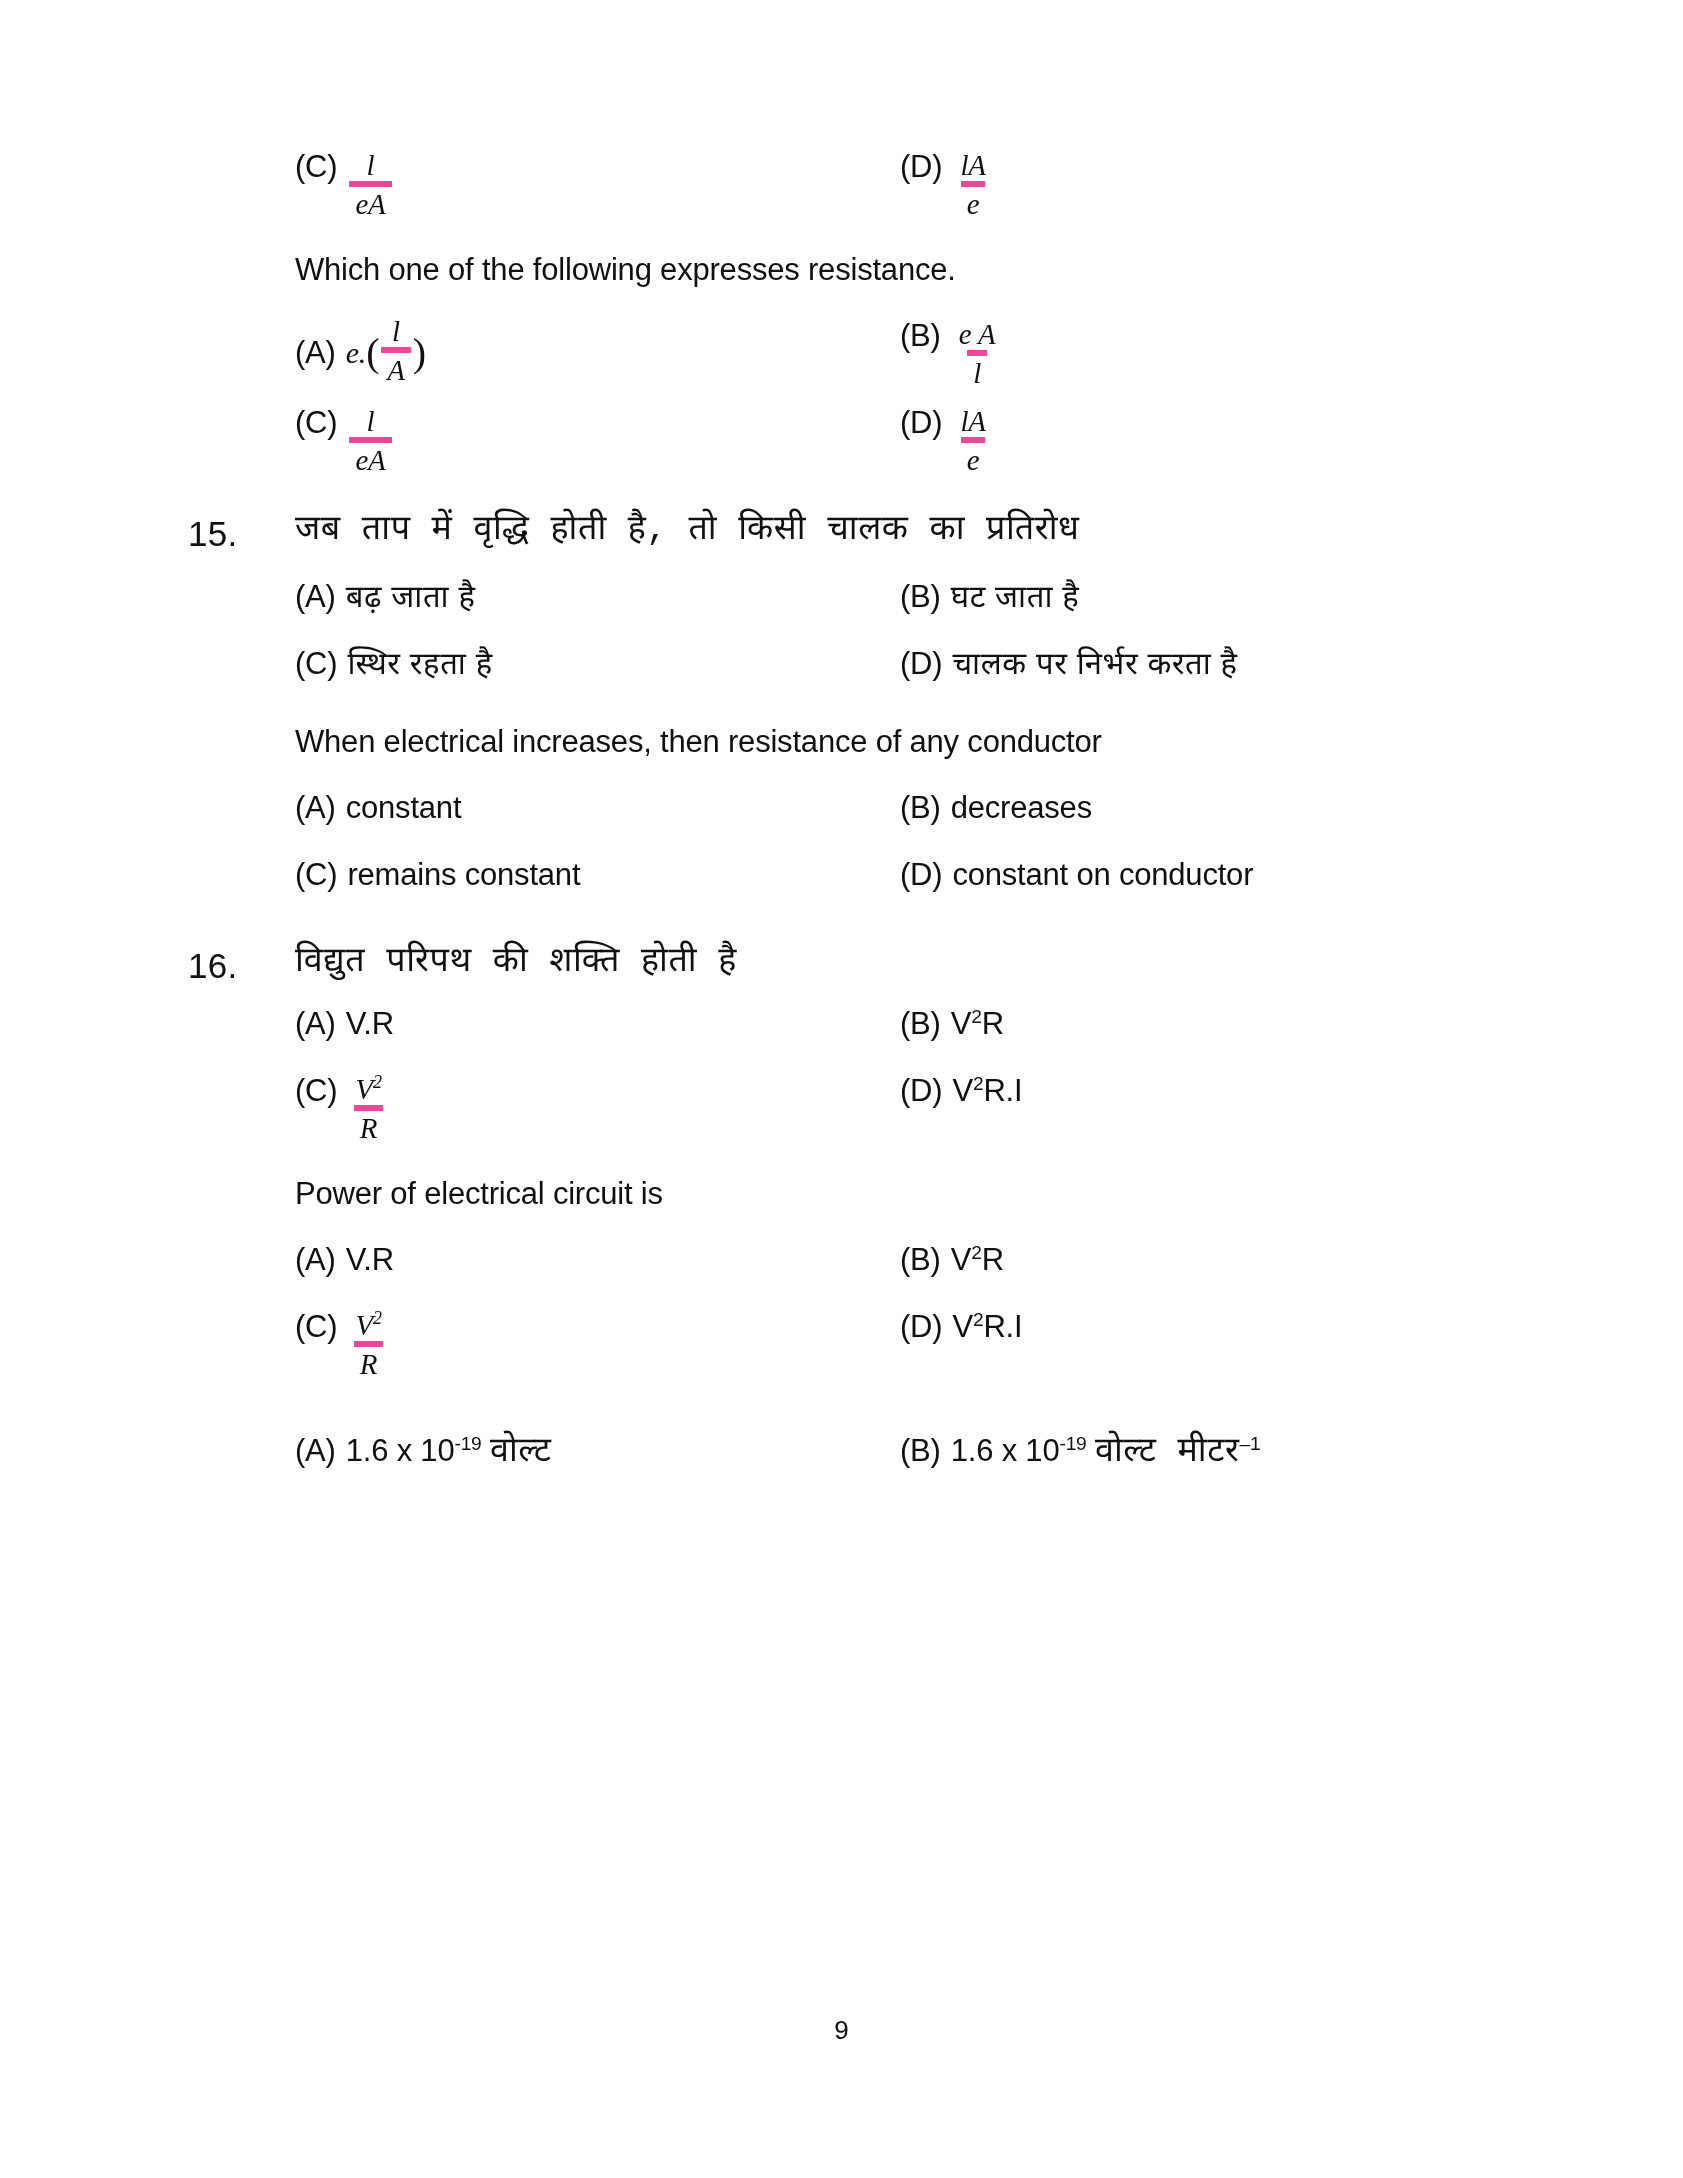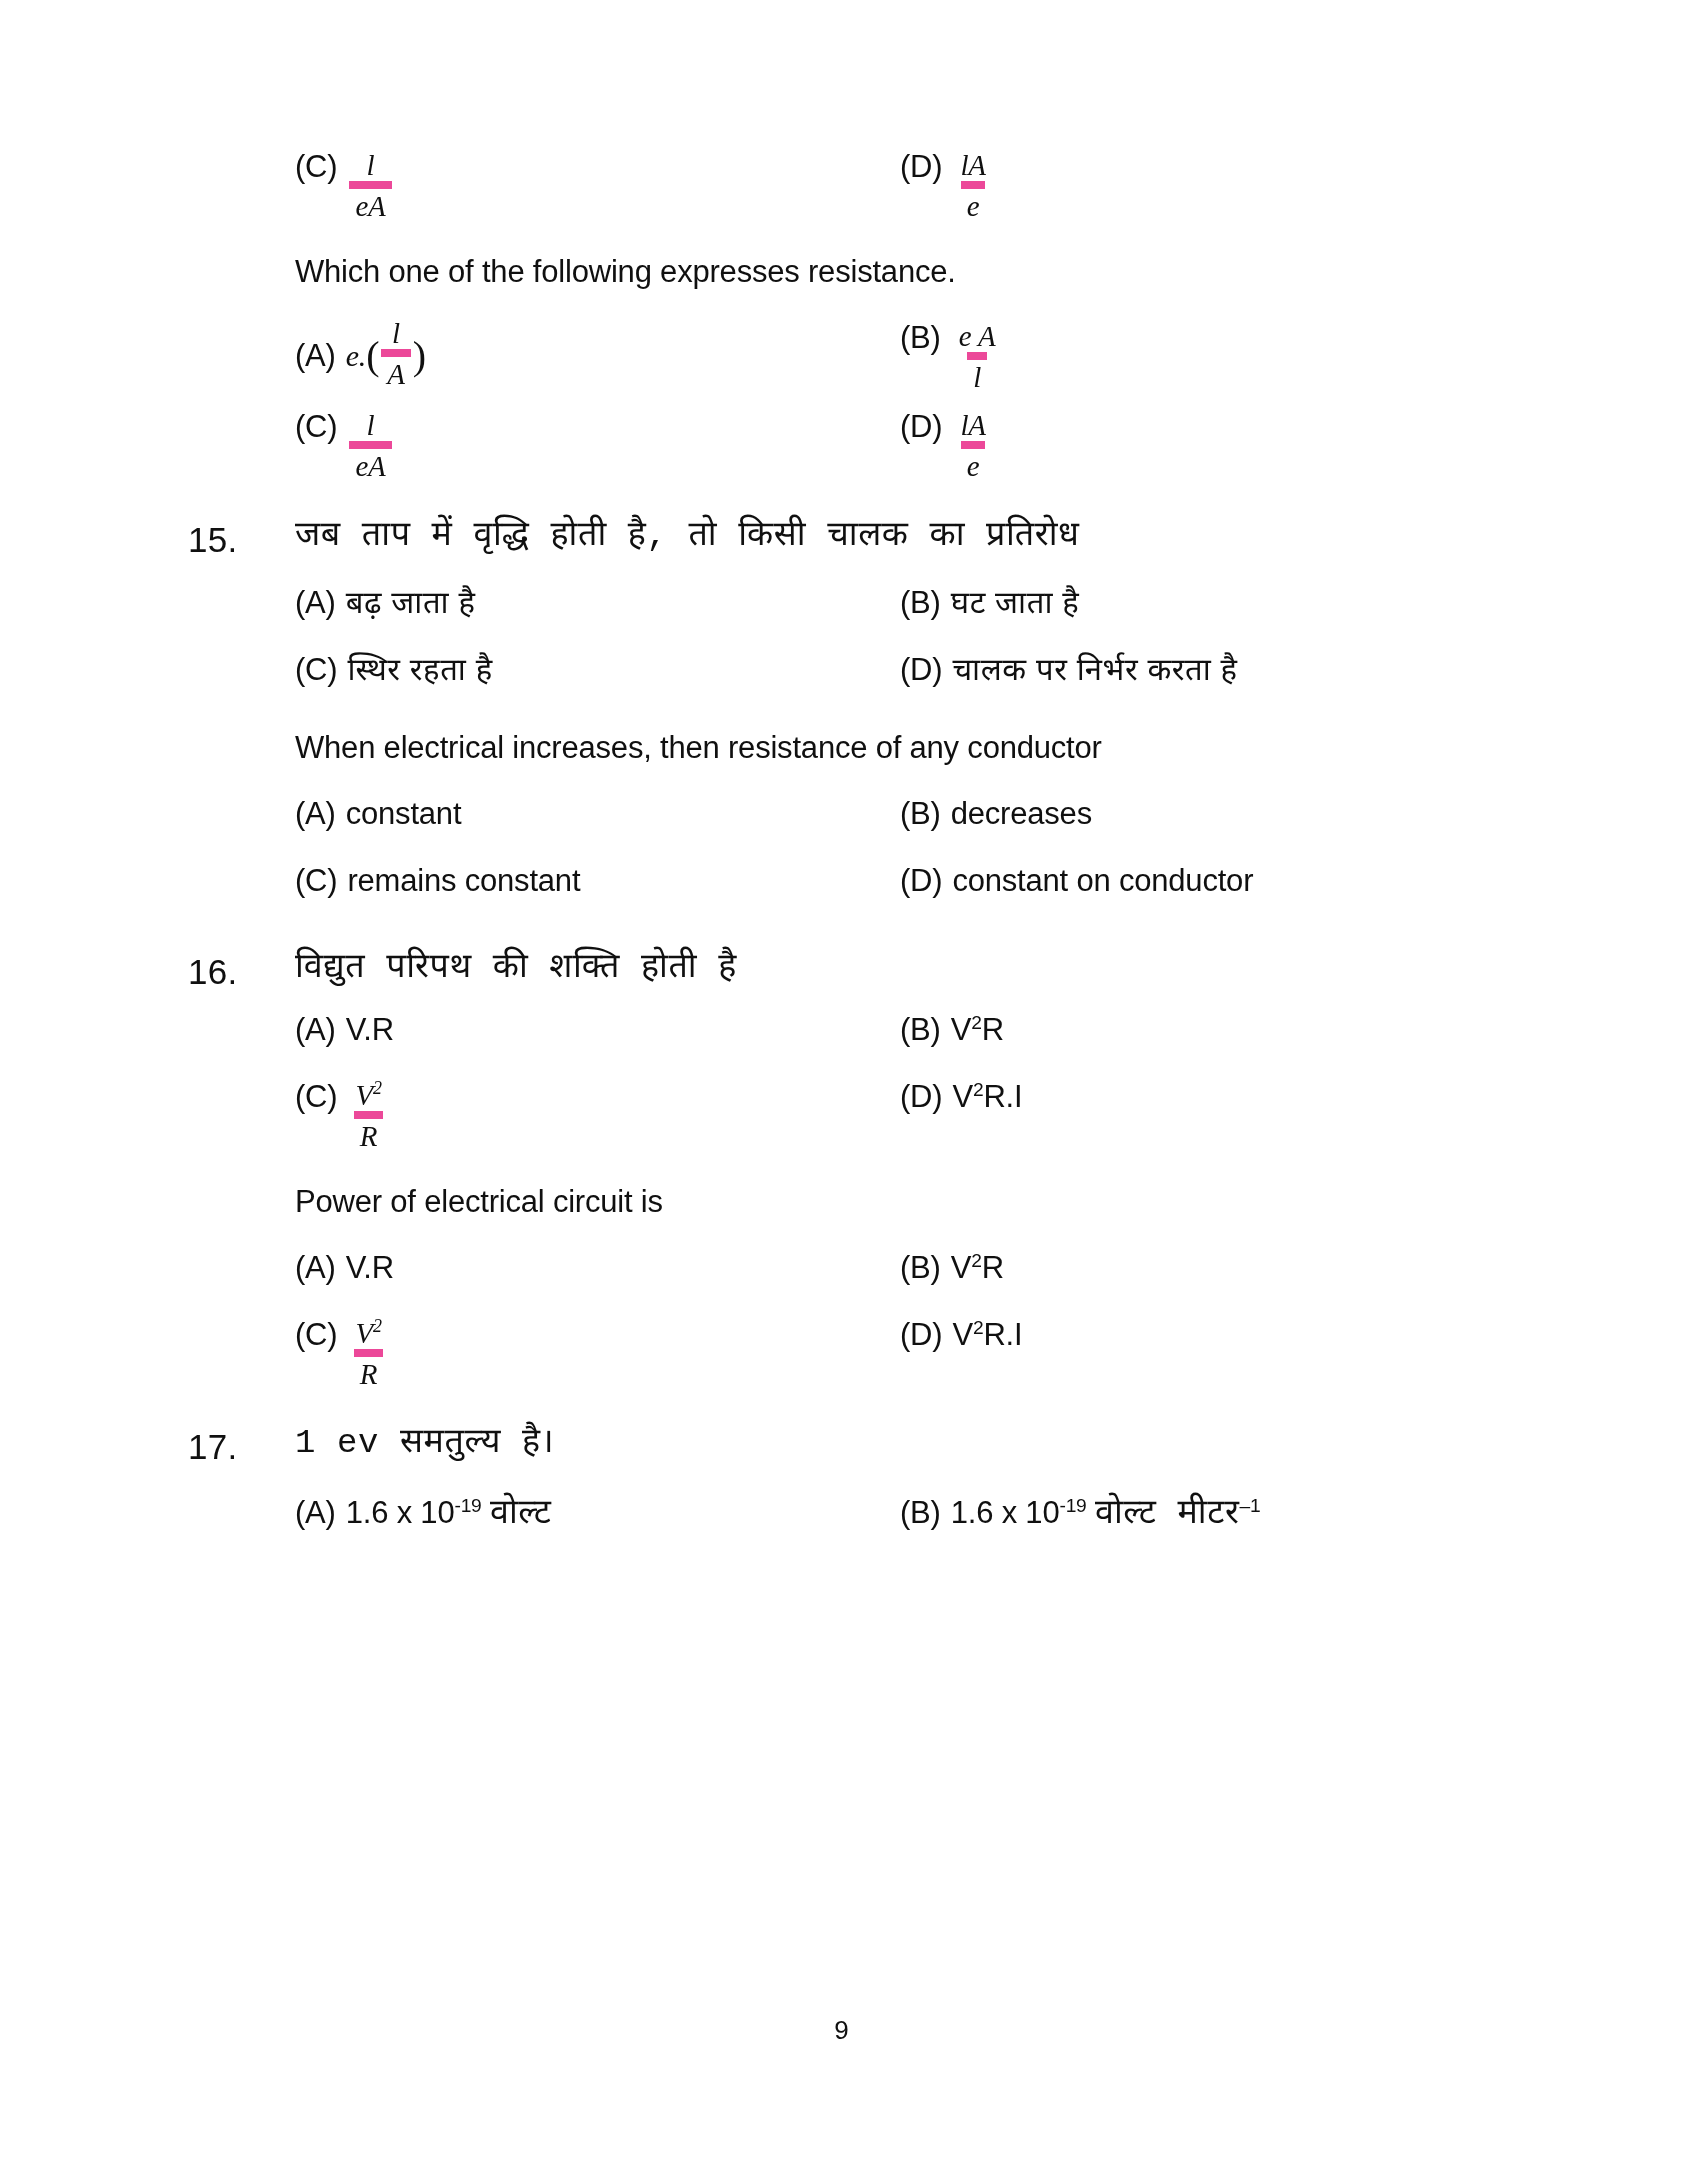--- a/index.html
+++ b/index.html
@@ -100,21 +100,21 @@
     line-height: 1.05;
     margin: 0 2px;
     position: relative;
     top: -2px;
   }
   .frac .num {
     padding: 0 6px 1px 6px;
   }
   .frac .den {
     padding: 2px 6px 0 6px;
-    border-top: 8px solid #ec4899;
+    border-top: 6px solid #ec4899;
   }
   .paren-frac {
     display: inline-flex;
     align-items: center;
     font-family: "Liberation Serif", "DejaVu Serif", serif;
     font-style: italic;
     font-size: 31px;
   }
   .paren-frac .p {
     font-size: 40px;
@@ -358,24 +358,20 @@
         </div>
         <div class="opt">
           <span class="lbl">(D)</span>
           <span class="val plain-sup"><span>V</span><sup class="sup">2</sup><span>R.I</span></span>
         </div>
       </div>
     </div>
 
     <div class="spacer-md"></div>
 
-    <div class="qrow">
-      <div class="qnum">17.</div>
-      <div class="qtext devanagari">1 ev समतुल्य है।</div>
-    </div>
 
     <div class="spacer-sm"></div>
 
     <div class="indent">
       <div class="optrow">
         <div class="opt">
           <span class="lbl">(A)</span>
           <span class="val"><span>1.6 x 10</span><sup class="sup">-19</sup>&nbsp;<span class="devanagari">वोल्ट</span></span>
         </div>
         <div class="opt">

